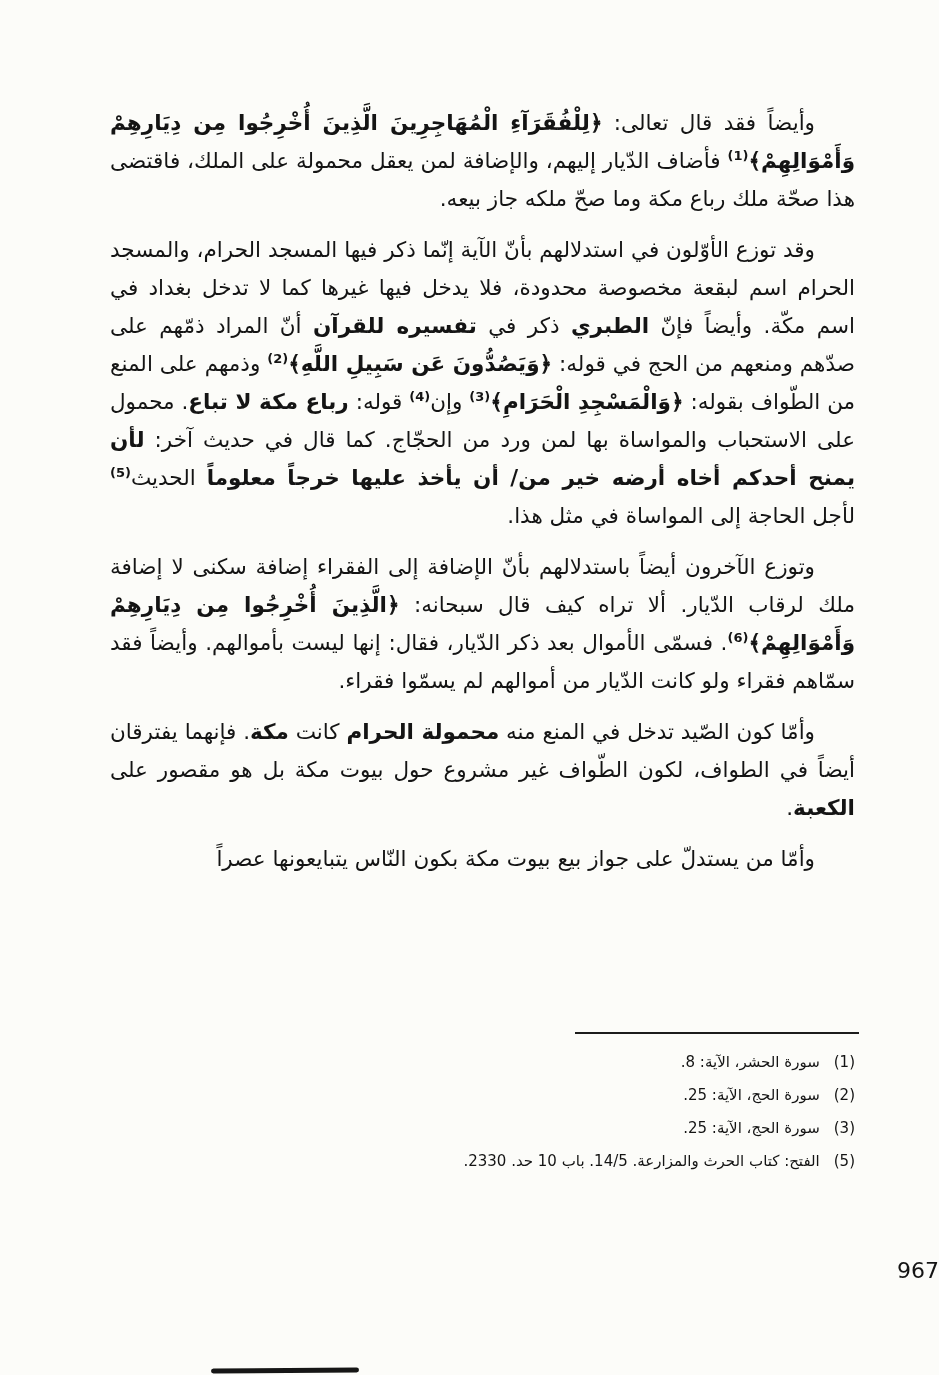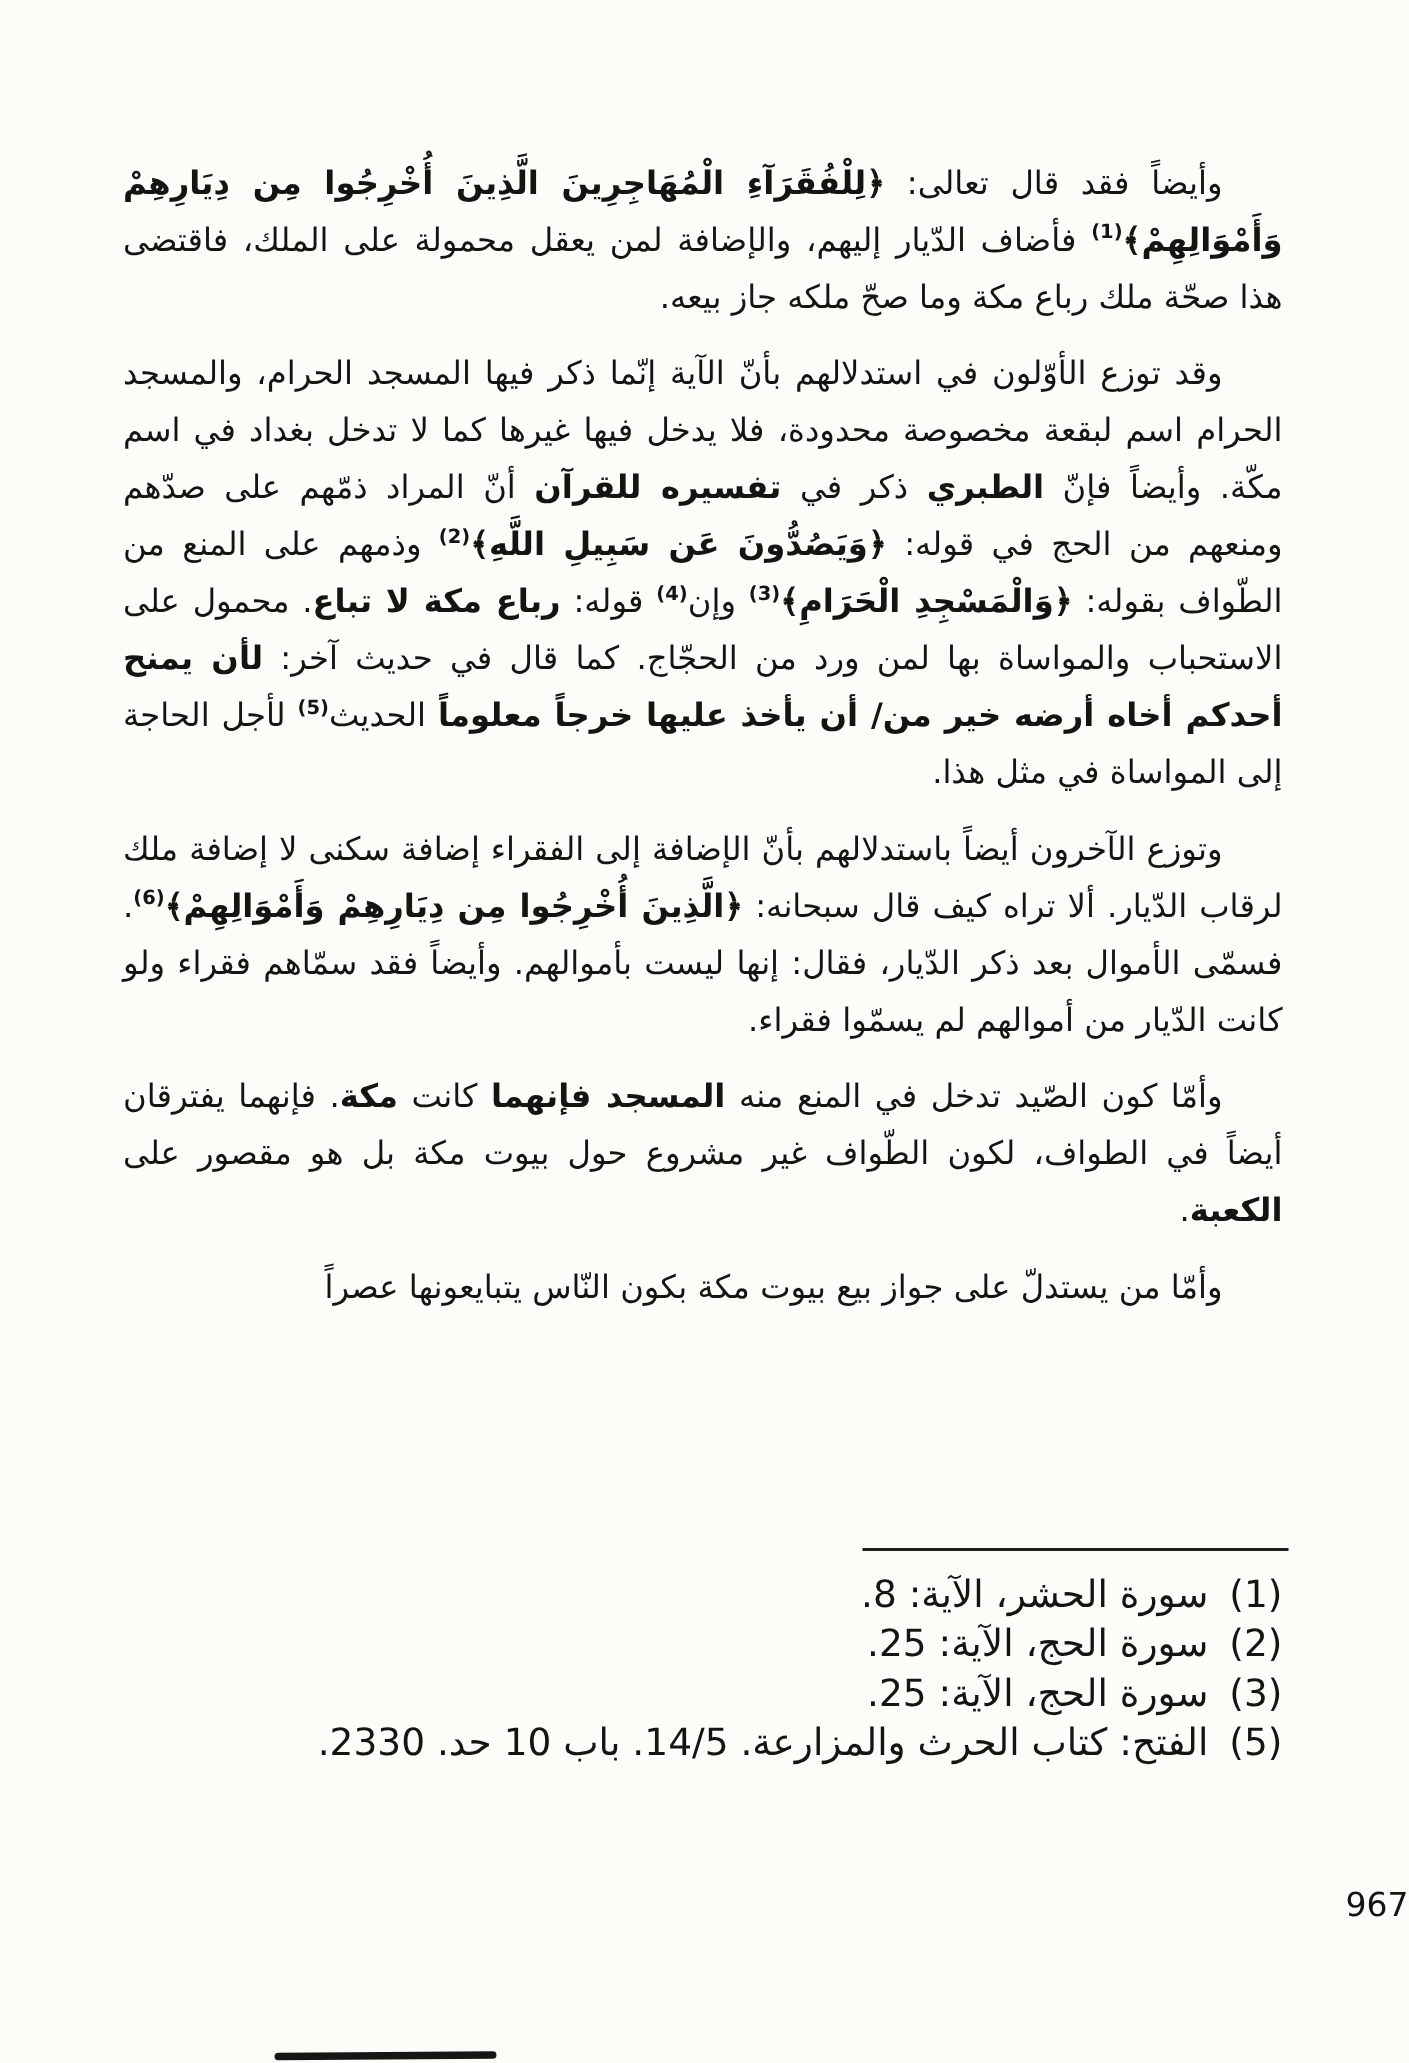--- a/index.html
+++ b/index.html
@@ -7,20 +7,21 @@
   body {
     position:relative;
     background:#fcfcf9;
     font-family:"DejaVu Sans", sans-serif;
     color:#141414;
     overflow:hidden;
   }
   .page {
     position:absolute; inset:0;
     direction:rtl;
+    margin-left:28px;
   }
   .text-block {
     position:absolute;
     top:104px; right:84px; left:82px;
     text-align:justify;
     font-size:21.5px;
     line-height:38px;
     letter-spacing:0.1px;
   }
   .text-block p {
@@ -39,21 +40,21 @@
   }
   .footnote-sep {
     position:absolute;
     top:1032px; right:80px;
     width:284px; height:2px;
     background:#1c1c1c;
   }
   .footnotes {
     position:absolute;
     top:1046px; right:84px; left:84px;
-    font-size:25px;
+    font-size:15px;
     line-height:33px;
     text-align:right;
   }
   .footnote { white-space:normal; }
   .footnote .marker {
     display:inline-block;
     margin-left:14px;
   }
   .page-number {
     position:absolute;
@@ -73,21 +74,21 @@
 </style>
 </head>
 <body>
 
 <div class="page">
 
   <div class="text-block">
       <p><span class="seg-text">وأيضاً فقد قال تعالى: </span><span class="seg-quran">﴿لِلْفُقَرَآءِ الْمُهَاجِرِينَ الَّذِينَ أُخْرِجُوا مِن دِيَارِهِمْ وَأَمْوَالِهِمْ﴾</span><span class="seg-ref">(1)</span><span class="seg-text"> فأضاف الدّيار إليهم، والإضافة لمن يعقل محمولة على الملك، فاقتضى هذا صحّة ملك رباع مكة وما صحّ ملكه جاز بيعه.</span></p>
       <p><span class="seg-text">وقد توزع الأوّلون في استدلالهم بأنّ الآية إنّما ذكر فيها المسجد الحرام، والمسجد الحرام اسم لبقعة مخصوصة محدودة، فلا يدخل فيها غيرها كما لا تدخل بغداد في اسم مكّة. وأيضاً فإنّ </span><span class="seg-bold">الطبري</span><span class="seg-text"> ذكر في </span><span class="seg-bold">تفسيره للقرآن</span><span class="seg-text"> أنّ المراد ذمّهم على صدّهم ومنعهم من الحج في قوله: </span><span class="seg-quran">﴿وَيَصُدُّونَ عَن سَبِيلِ اللَّهِ﴾</span><span class="seg-ref">(2)</span><span class="seg-text"> وذمهم على المنع من الطّواف بقوله: </span><span class="seg-quran">﴿وَالْمَسْجِدِ الْحَرَامِ﴾</span><span class="seg-ref">(3)</span><span class="seg-text"> وإن</span><span class="seg-ref">(4)</span><span class="seg-text"> قوله: </span><span class="seg-bold">رباع مكة لا تباع</span><span class="seg-text">. محمول على الاستحباب والمواساة بها لمن ورد من الحجّاج. كما قال في حديث آخر: </span><span class="seg-bold">لأن يمنح أحدكم أخاه أرضه خير من/ أن يأخذ عليها خرجاً معلوماً</span><span class="seg-text"> الحديث</span><span class="seg-ref">(5)</span><span class="seg-text"> لأجل الحاجة إلى المواساة في مثل هذا.</span></p>
       <p><span class="seg-text">وتوزع الآخرون أيضاً باستدلالهم بأنّ الإضافة إلى الفقراء إضافة سكنى لا إضافة ملك لرقاب الدّيار. ألا تراه كيف قال سبحانه: </span><span class="seg-quran">﴿الَّذِينَ أُخْرِجُوا مِن دِيَارِهِمْ وَأَمْوَالِهِمْ﴾</span><span class="seg-ref">(6)</span><span class="seg-text">. فسمّى الأموال بعد ذكر الدّيار، فقال: إنها ليست بأموالهم. وأيضاً فقد سمّاهم فقراء ولو كانت الدّيار من أموالهم لم يسمّوا فقراء.</span></p>
-      <p><span class="seg-text">وأمّا كون الصّيد تدخل في المنع منه </span><span class="seg-bold">المسجد فإنهما</span><span class="seg-text"> كانت </span><span class="seg-bold">مكة</span><span class="seg-text">. فإنهما يفترقان أيضاً في الطواف، لكون الطّواف غير مشروع حول بيوت مكة بل هو مقصور على </span><span class="seg-bold">الكعبة</span><span class="seg-text">.</span></p>
+      <p><span class="seg-text">وأمّا كون الصّيد تدخل في المنع منه </span><span class="seg-bold">محمولة الحرام</span><span class="seg-text"> كانت </span><span class="seg-bold">مكة</span><span class="seg-text">. فإنهما يفترقان أيضاً في الطواف، لكون الطّواف غير مشروع حول بيوت مكة بل هو مقصور على </span><span class="seg-bold">الكعبة</span><span class="seg-text">.</span></p>
       <p><span class="seg-text">وأمّا من يستدلّ على جواز بيع بيوت مكة بكون النّاس يتبايعونها عصراً</span></p>
     </div>
 
   <div class="footnote-sep"></div>
 
   <div class="footnotes">
       <div class="footnote"><span class="marker">(1)</span><span class="fn-text">سورة الحشر، الآية: 8.</span></div>
       <div class="footnote"><span class="marker">(2)</span><span class="fn-text">سورة الحج، الآية: 25.</span></div>
       <div class="footnote"><span class="marker">(3)</span><span class="fn-text">سورة الحج، الآية: 25.</span></div>
       <div class="footnote"><span class="marker">(5)</span><span class="fn-text">الفتح: كتاب الحرث والمزارعة. 14/5. باب 10 حد. 2330.</span></div>

